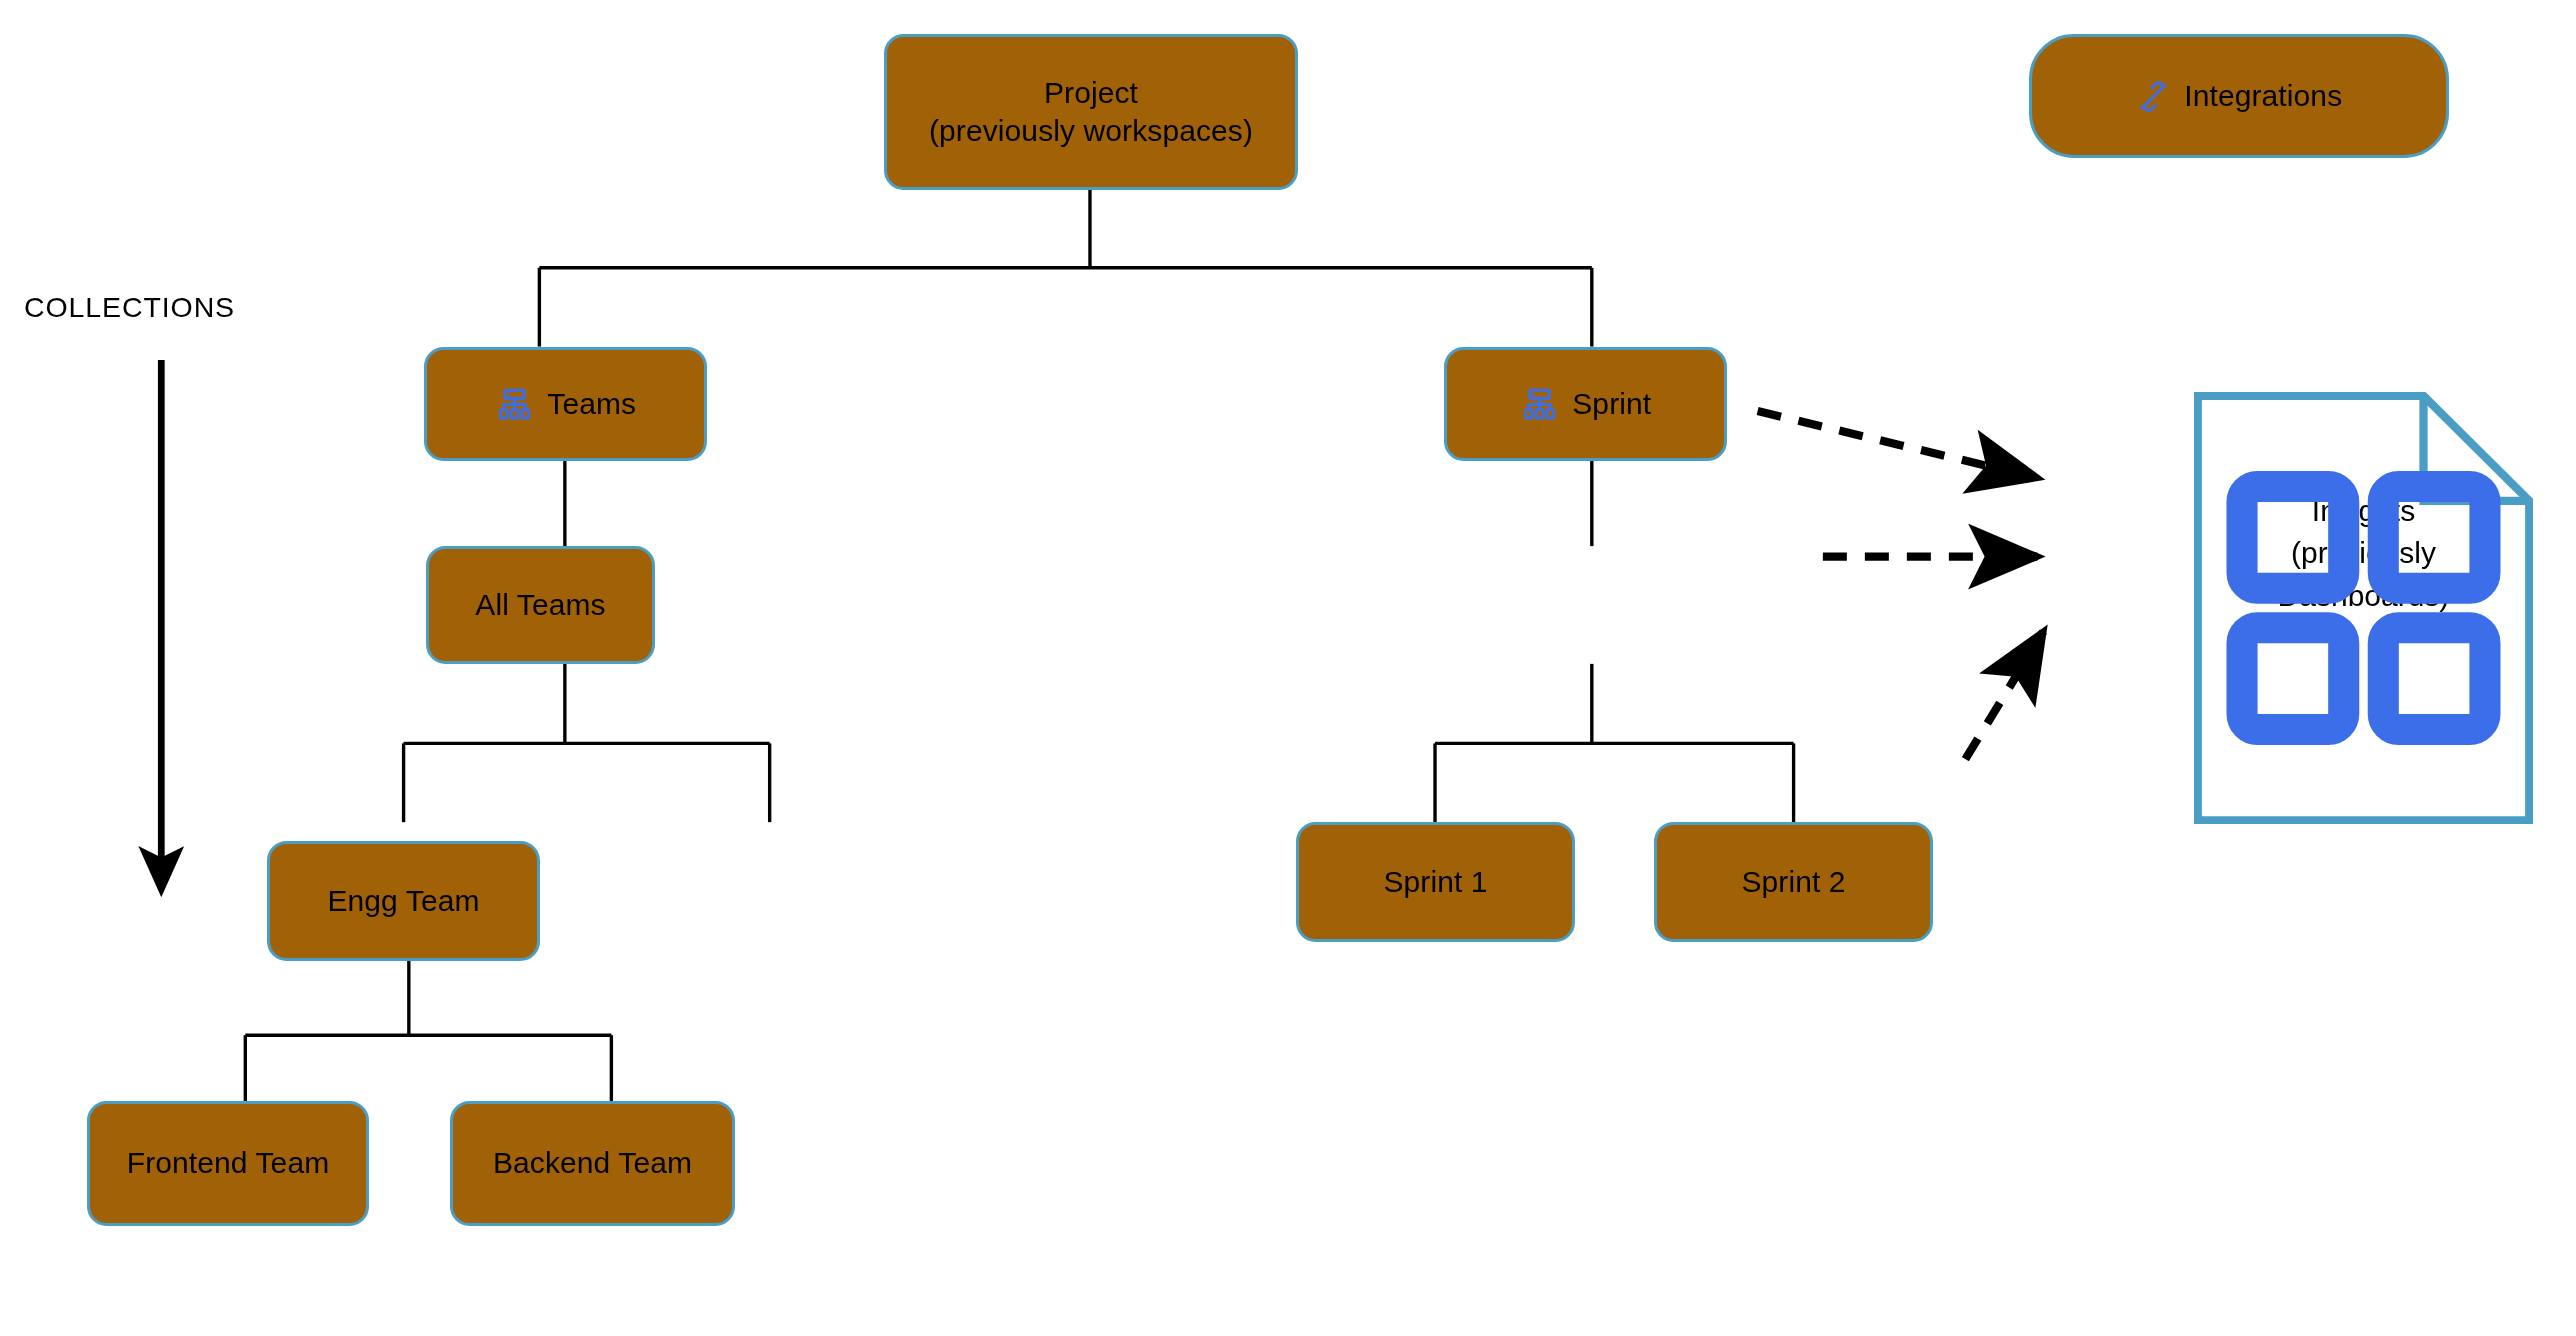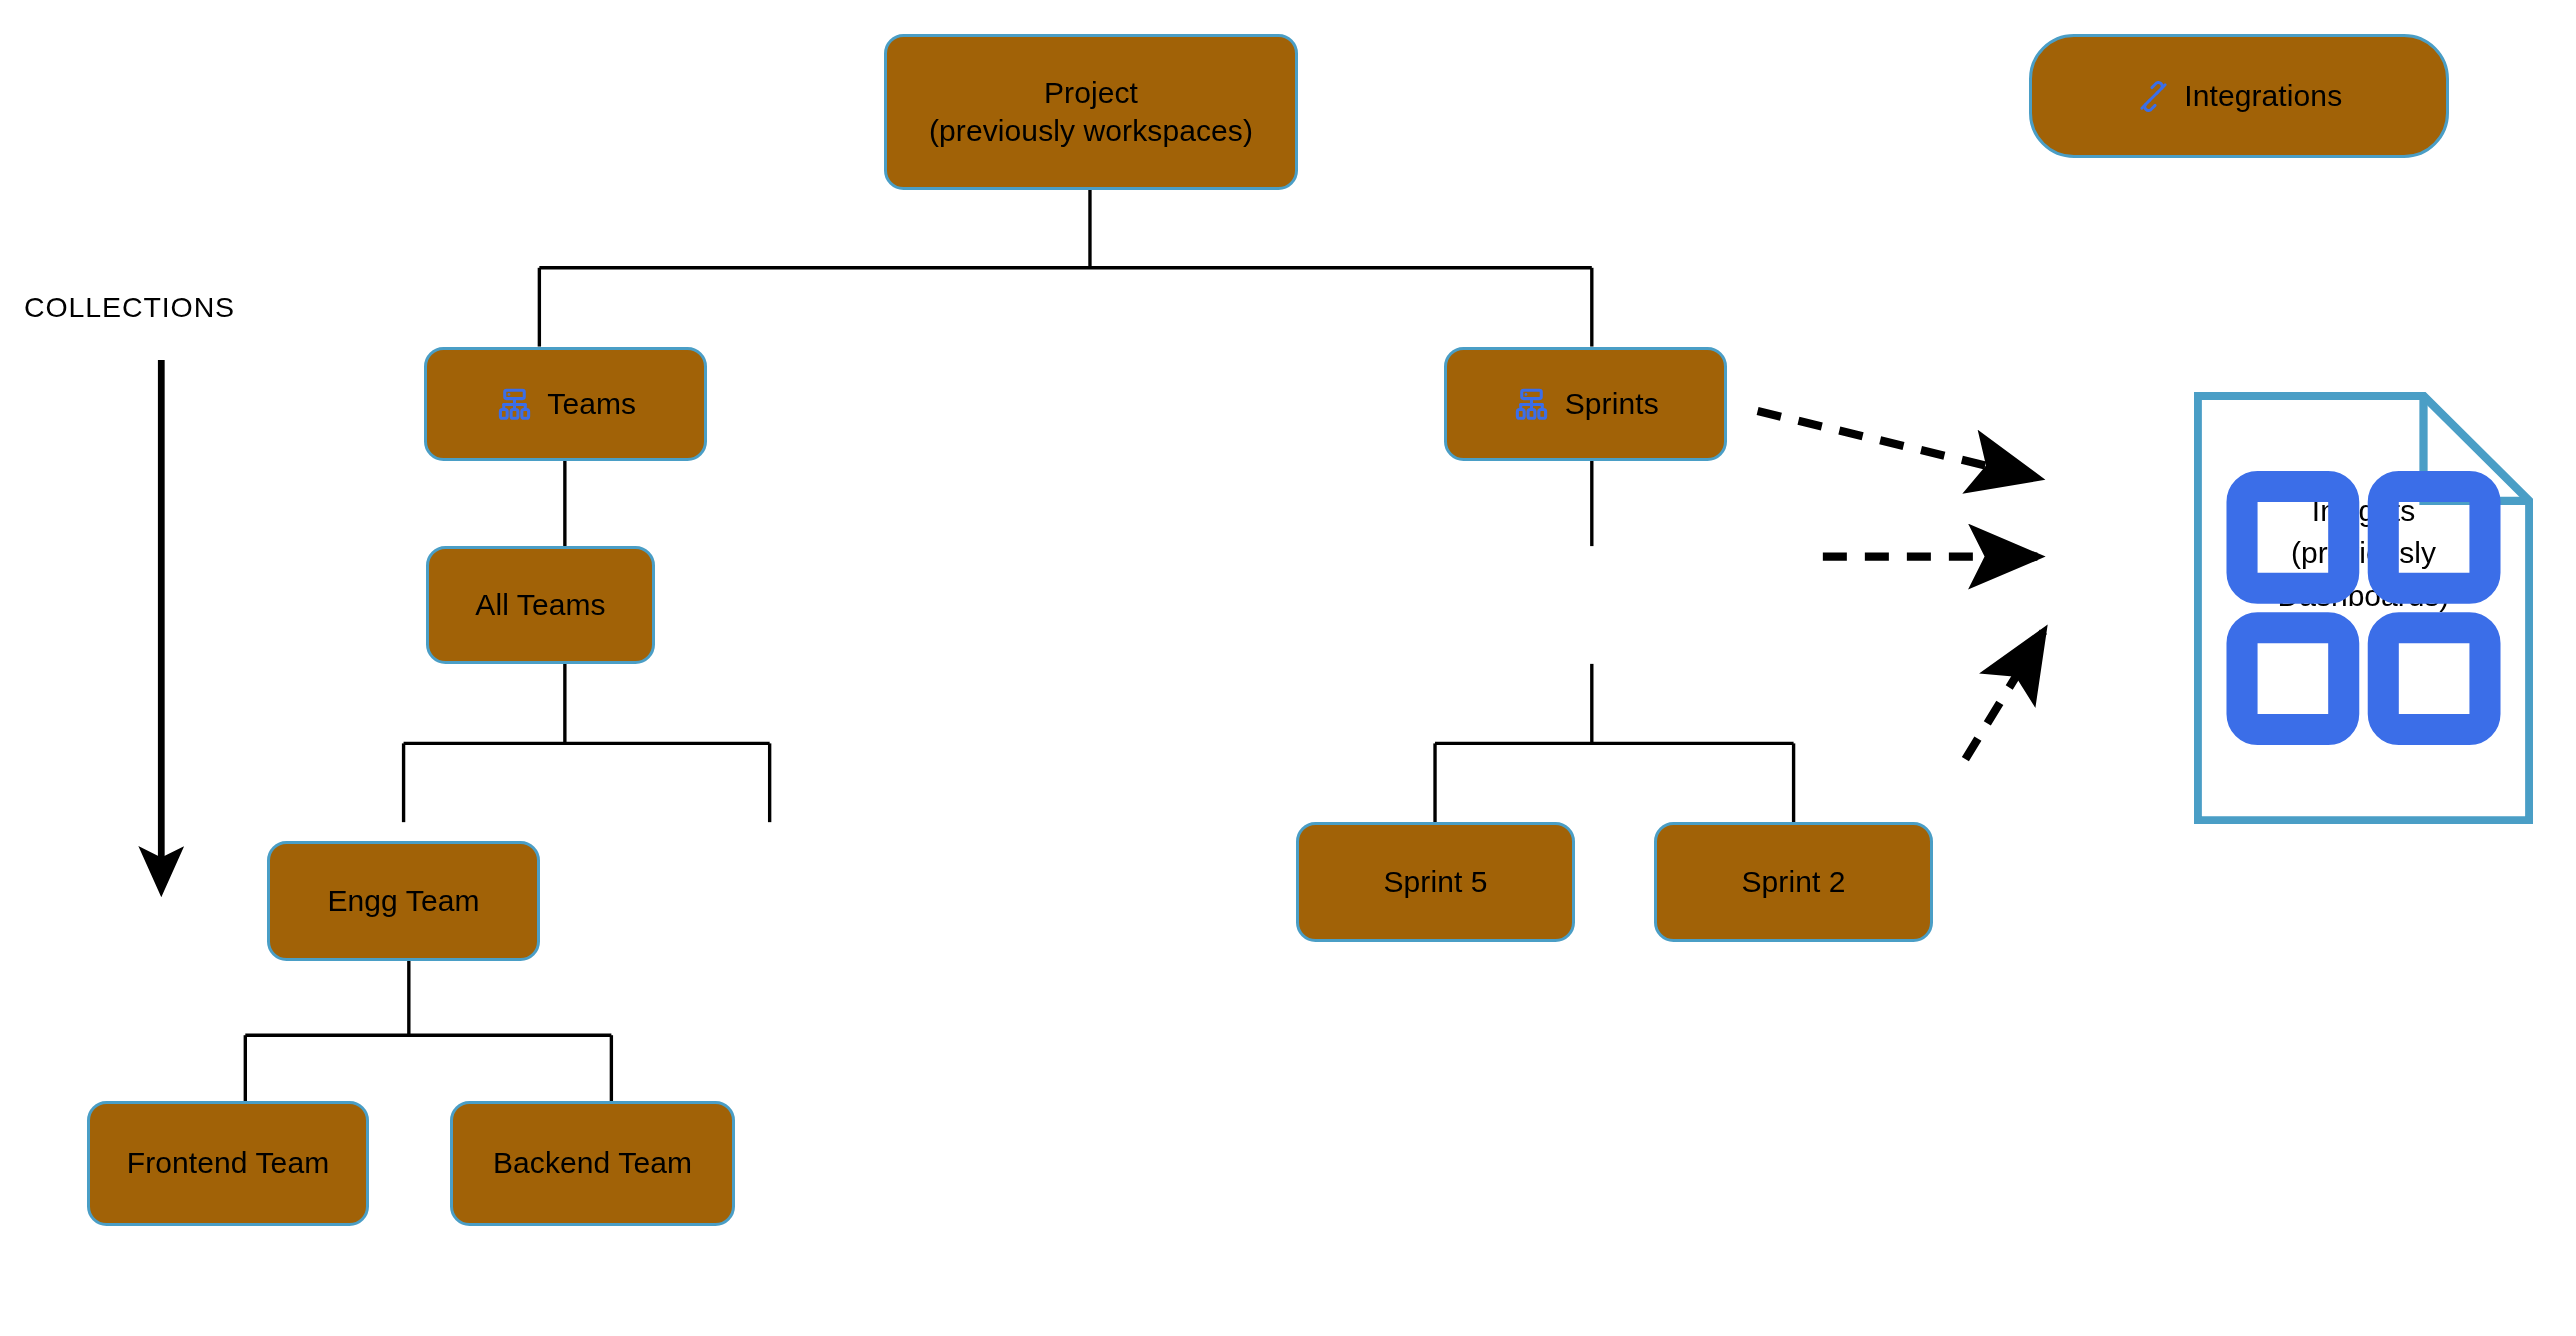--- a/index.html
+++ b/index.html
@@ -209,35 +209,35 @@
         <path d="M12 8.4 L12 12"></path>
         <path d="M5.4 12 L18.6 12"></path>
         <path d="M5.4 12 L5.4 15.1"></path>
         <path d="M12 12 L12 15.1"></path>
         <path d="M18.6 12 L18.6 15.1"></path>
         <rect x="3.3" y="15.1" width="4.2" height="5.4" rx="1.3"></rect>
         <rect x="9.9" y="15.1" width="4.2" height="5.4" rx="1.3"></rect>
         <rect x="16.5" y="15.1" width="4.2" height="5.4" rx="1.3"></rect>
       </svg>
     </span>
-    <span class="label">Sprints</span>
+    <span class="label">Sprint</span>
   </div>
 
   <div class="node" style="left:426px; top:546px; width:229px; height:118px;">
     <span class="label">All Teams</span>
   </div>
 
 
   <div class="node" style="left:267px; top:822px; width:273px; height:120px;margin-top:19px;">
     <span class="label">Engg Team</span>
   </div>
 
 
   <div class="node" style="left:1296px; top:822px; width:279px; height:120px;">
-    <span class="label">Sprint 5</span>
+    <span class="label">Sprint 1</span>
   </div>
 
   <div class="node" style="left:1654px; top:822px; width:279px; height:120px;">
     <span class="label">Sprint 2</span>
   </div>
 
   <div class="node" style="left:87px; top:1101px; width:282px; height:125px;">
     <span class="label">Frontend Team</span>
   </div>
 

